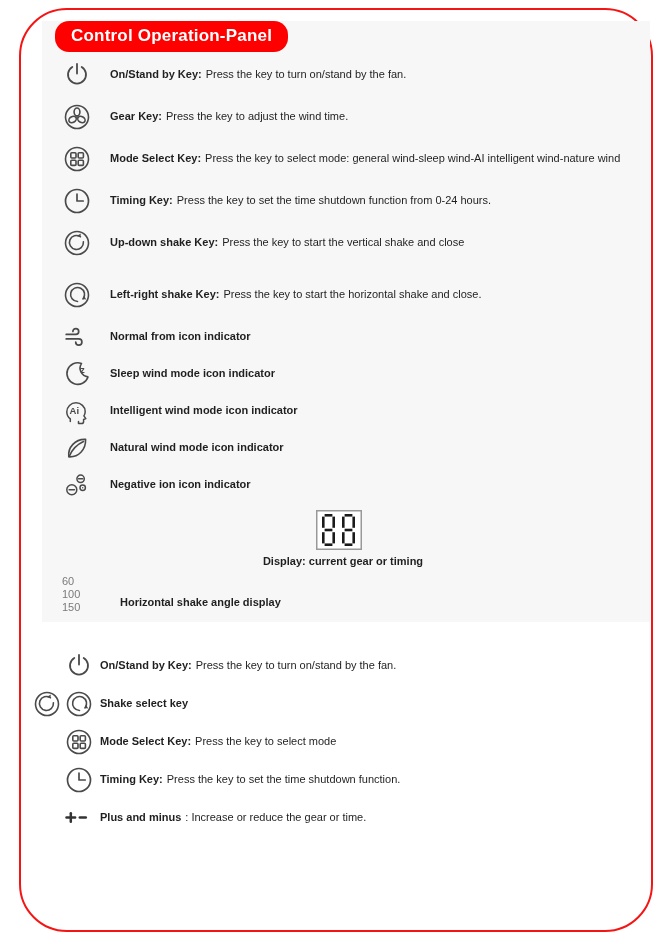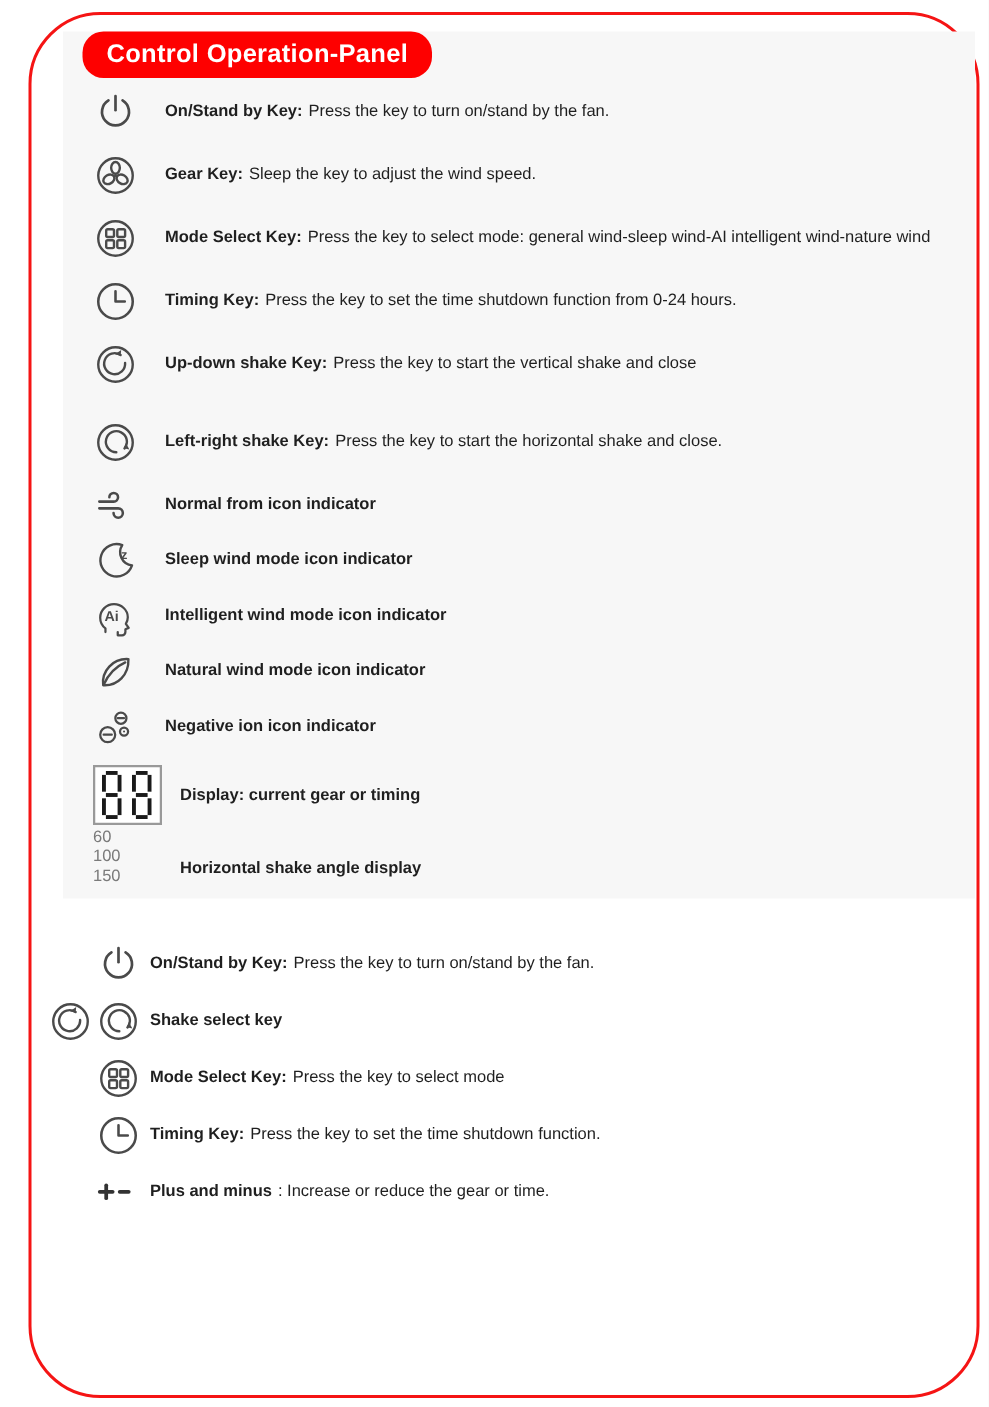--- a/index.html
+++ b/index.html
@@ -31,21 +31,21 @@
   .row { display:flex; align-items:flex-start; margin-bottom:12px; min-height:30px; }
   .icon-col { flex:none; width:48px; display:flex; gap:2px; margin-top:-3px; align-items:flex-start; }
   .row-text { flex:1; font-size:11px; line-height:23px; text-align:justify; }
   .row-label { font-weight:700; }
   .row-desc { padding-left:4px; }
   svg.ic { width:30px; height:30px; flex:none; display:block; }
 
   
   .section-0 .row:nth-child(5) { margin-bottom:22px; }
   .section-0 .row:nth-child(n+7):nth-child(-n+11) { margin-bottom:7px; }
-  .section-0 .row:nth-child(12) { margin-bottom:2px; align-items:center; }
+  .section-0 .row:nth-child(12) { margin-bottom:2px; align-items:center;flex-direction:column; }
   .section-0 .row:nth-child(12) .icon-col,
   .section-0 .row:nth-child(13) .icon-col { width:58px; margin-top:0; }
   .section-0 .row:nth-child(13) { align-items:flex-end; margin-bottom:0; }
 
   
   .section-1 .row { margin-bottom:8px; }
   .section-1 .icon-col { width:68px; justify-content:flex-end; margin-right:6px; }
 
   .seg-display { width:46px; height:40px; display:block; }
   .angle-nums { font-size:11px; line-height:13px; color:#7a7a7a; font-weight:400; }
@@ -78,21 +78,21 @@
     <div class="icon-col">
             <svg class="ic" viewBox="0 0 30 30" fill="none" stroke="#4a4a4a" stroke-width="1.6" stroke-linecap="round" stroke-linejoin="round">
     <circle cx="15" cy="15" r="11.5"></circle>
     <ellipse cx="15" cy="9.9" rx="2.9" ry="3.9"></ellipse>
     <ellipse cx="15" cy="9.9" rx="2.9" ry="3.9" transform="rotate(120 15 15)"></ellipse>
     <ellipse cx="15" cy="9.9" rx="2.9" ry="3.9" transform="rotate(240 15 15)"></ellipse>
     <circle cx="15" cy="15" r="1" fill="#4a4a4a" stroke="none"></circle>
   </svg>
           </div>
     <div class="row-text">
-      <span class="row-label">Gear Key:</span><span class="row-desc">Sleep the key to adjust the wind speed.</span>
+      <span class="row-label">Gear Key:</span><span class="row-desc">Press the key to adjust the wind time.</span>
     </div>
   </div>
 
   <div class="row">
     <div class="icon-col">
             <svg class="ic" viewBox="0 0 30 30" fill="none" stroke="#4a4a4a" stroke-width="1.6" stroke-linejoin="round">
     <circle cx="15" cy="15" r="11.5"></circle>
     <rect x="8.8" y="8.8" width="5.2" height="5.2" rx="1"></rect>
     <rect x="16.2" y="8.8" width="5.2" height="5.2" rx="1"></rect>
     <rect x="8.8" y="16.2" width="5.2" height="5.2" rx="1"></rect>

